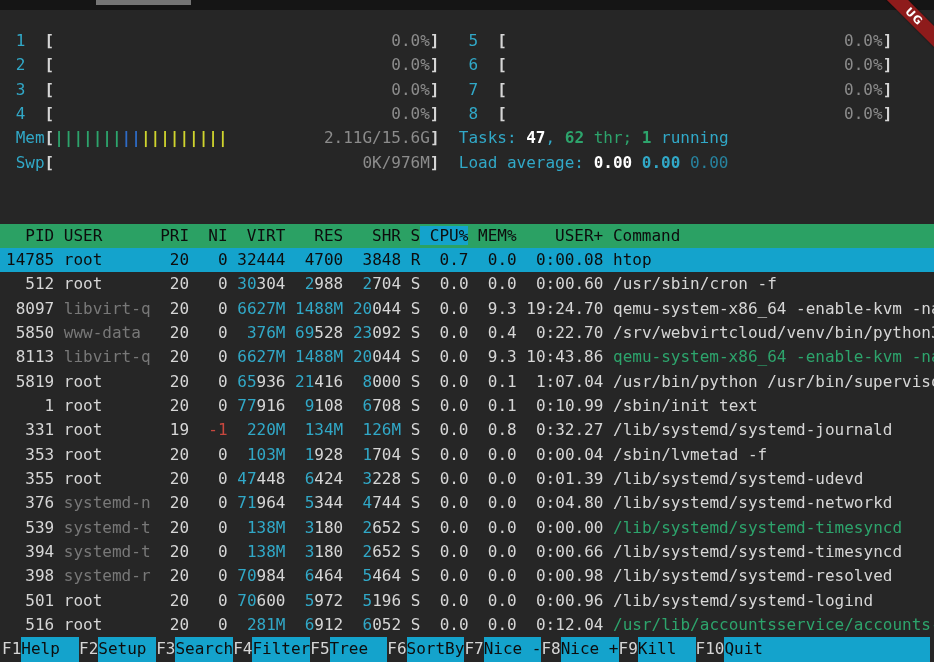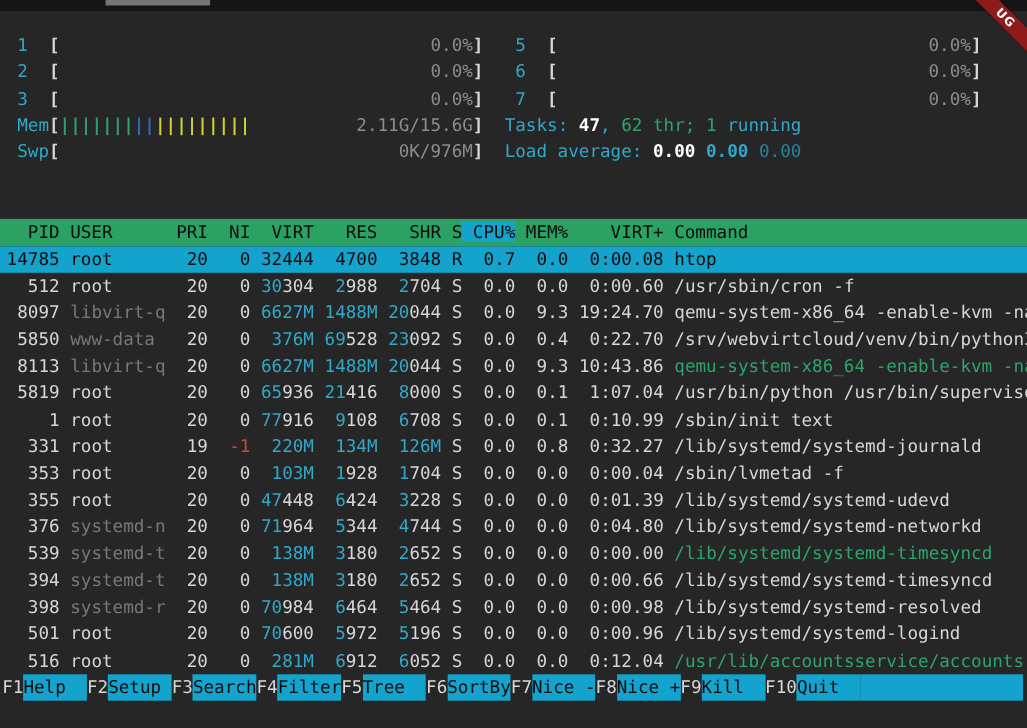--- a/index.html
+++ b/index.html
@@ -18,21 +18,21 @@
   .table-header{background:var(--header-bg);}
   .row-selected{background:var(--selection-bg);}
   .c-cyan{color:var(--cyan);}
   .c-cyan-b{color:var(--cyan);font-weight:bold;}
   .c-cyan-dim{color:var(--cyan-dim);}
   .c-white{color:var(--white);}
   .c-white-b{color:var(--bright-white);font-weight:bold;}
   .c-gray{color:var(--gray);}
   .c-dim{color:var(--dim-gray);}
   .c-green{color:var(--green);text-align:center;}
-  .c-green-b{color:var(--green);font-weight:normal;}
+  .c-green-b{color:var(--green);font-weight:bold;}
   .c-red{color:var(--red);}
   .c-black{color:var(--black-text);}
   .c-bracket{color:var(--white);font-weight:bold;}
   .c-green-bar{color:var(--green);font-weight:bold;}
   .c-blue-bar{color:var(--blue-bar);font-weight:bold;}
   .c-yellow-bar{color:var(--yellow-bar);font-weight:bold;}
   .c-hdr{color:var(--black-text);text-align:center;}
   .c-hdr-sort{color:var(--black-text);background:var(--selection-bg);}
   .fkey-bar{display:flex;height:24.33px;white-space:pre;padding-left:2px;align-items:stretch;}
   .fkey{display:flex;}
@@ -44,25 +44,26 @@
 <body>
 
 <div class="screen">
   <div class="topbar">
     <div class="tab-strip"></div>
   </div>
   <div class="terminal" id="terminal">
       <div class="line"><span><span class="c-cyan"> 1  </span><span class="c-bracket">[</span><span class="c-gray">                                   0.0%</span><span class="c-bracket">]</span></span><span>  </span><span><span class="c-cyan"> 5  </span><span class="c-bracket">[</span><span class="c-gray">                                   0.0%</span><span class="c-bracket">]</span></span></div>
       <div class="line"><span><span class="c-cyan"> 2  </span><span class="c-bracket">[</span><span class="c-gray">                                   0.0%</span><span class="c-bracket">]</span></span><span>  </span><span><span class="c-cyan"> 6  </span><span class="c-bracket">[</span><span class="c-gray">                                   0.0%</span><span class="c-bracket">]</span></span></div>
       <div class="line"><span><span class="c-cyan"> 3  </span><span class="c-bracket">[</span><span class="c-gray">                                   0.0%</span><span class="c-bracket">]</span></span><span>  </span><span><span class="c-cyan"> 7  </span><span class="c-bracket">[</span><span class="c-gray">                                   0.0%</span><span class="c-bracket">]</span></span></div>
+      <div class="line"><span><span class="c-cyan"> 4  </span><span class="c-bracket">[</span><span class="c-gray">                                   0.0%</span><span class="c-bracket">]</span></span><span>  </span><span><span class="c-cyan"> 8  </span><span class="c-bracket">[</span><span class="c-gray">                                   0.0%</span><span class="c-bracket">]</span></span></div>
       <div class="line"><span><span class="c-cyan"> Mem</span><span class="c-bracket">[</span><span class="c-green-bar">|||||||</span><span class="c-blue-bar">||</span><span class="c-yellow-bar">|||||||||</span><span class="c-gray">          2.11G/15.6G</span><span class="c-bracket">]</span></span><span>  </span><span><span class="c-cyan">Tasks: </span><span class="c-white-b">47</span><span class="c-cyan">, </span><span class="c-green-b">62</span><span class="c-green"> thr; </span><span class="c-green-b">1</span><span class="c-cyan"> running</span></span></div>
       <div class="line"><span><span class="c-cyan"> Swp</span><span class="c-bracket">[</span><span class="c-gray">                                0K/976M</span><span class="c-bracket">]</span></span><span>  </span><span><span class="c-cyan">Load average: </span><span class="c-white-b">0.00</span><span class="c-cyan"> </span><span class="c-cyan-b">0.00</span><span class="c-cyan"> </span><span class="c-cyan-dim">0.00</span></span></div>
       <div class="line"><span>                                               </span></div>
       <div class="line"></div>
-      <div class="line table-header"><span class="c-hdr">  PID USER      PRI  NI  VIRT   RES   SHR S</span><span class="c-hdr-sort"> CPU%</span><span class="c-hdr"> MEM%    VIRT+ Command</span></div>
+      <div class="line table-header"><span class="c-hdr">  PID USER      PRI  NI  VIRT   RES   SHR S</span><span class="c-hdr-sort"> CPU%</span><span class="c-hdr"> MEM%    USER+ Command</span></div>
       <div class="line row-selected"><span class="c-black">14785</span><span> </span><span class="c-black">root     </span><span> </span><span class="c-black"> 20</span><span> </span><span class="c-black">  0</span><span> </span><span class="c-black">32444</span><span> </span><span class="c-black"> 4700</span><span> </span><span class="c-black"> 3848</span><span> </span><span class="c-black">R</span><span> </span><span class="c-black"> 0.7</span><span> </span><span class="c-black"> 0.0</span><span> </span><span class="c-black"> 0:00.08</span><span> </span><span class="c-black">htop</span></div>
       <div class="line"><span class="c-white">  512</span><span> </span><span class="c-white">root     </span><span> </span><span class="c-white"> 20</span><span> </span><span class="c-white">  0</span><span> </span><span></span><span class="c-cyan">30</span><span class="c-white">304</span><span> </span><span> </span><span class="c-cyan">2</span><span class="c-white">988</span><span> </span><span> </span><span class="c-cyan">2</span><span class="c-white">704</span><span> </span><span class="c-white">S</span><span> </span><span class="c-white"> 0.0</span><span> </span><span class="c-white"> 0.0</span><span> </span><span class="c-white"> 0:00.60</span><span> </span><span class="c-white">/usr/sbin/cron -f</span></div>
       <div class="line"><span class="c-white"> 8097</span><span> </span><span class="c-dim">libvirt-q</span><span> </span><span class="c-white"> 20</span><span> </span><span class="c-white">  0</span><span> </span><span class="c-cyan">6627M</span><span> </span><span class="c-cyan">1488M</span><span> </span><span></span><span class="c-cyan">20</span><span class="c-white">044</span><span> </span><span class="c-white">S</span><span> </span><span class="c-white"> 0.0</span><span> </span><span class="c-white"> 9.3</span><span> </span><span class="c-white">19:24.70</span><span> </span><span class="c-white">qemu-system-x86_64 -enable-kvm -na</span></div>
       <div class="line"><span class="c-white"> 5850</span><span> </span><span class="c-dim">www-data </span><span> </span><span class="c-white"> 20</span><span> </span><span class="c-white">  0</span><span> </span><span class="c-cyan"> 376M</span><span> </span><span></span><span class="c-cyan">69</span><span class="c-white">528</span><span> </span><span></span><span class="c-cyan">23</span><span class="c-white">092</span><span> </span><span class="c-white">S</span><span> </span><span class="c-white"> 0.0</span><span> </span><span class="c-white"> 0.4</span><span> </span><span class="c-white"> 0:22.70</span><span> </span><span class="c-white">/srv/webvirtcloud/venv/bin/python3</span></div>
       <div class="line"><span class="c-white"> 8113</span><span> </span><span class="c-dim">libvirt-q</span><span> </span><span class="c-white"> 20</span><span> </span><span class="c-white">  0</span><span> </span><span class="c-cyan">6627M</span><span> </span><span class="c-cyan">1488M</span><span> </span><span></span><span class="c-cyan">20</span><span class="c-white">044</span><span> </span><span class="c-white">S</span><span> </span><span class="c-white"> 0.0</span><span> </span><span class="c-white"> 9.3</span><span> </span><span class="c-white">10:43.86</span><span> </span><span class="c-green">qemu-system-x86_64 -enable-kvm -na</span></div>
       <div class="line"><span class="c-white"> 5819</span><span> </span><span class="c-white">root     </span><span> </span><span class="c-white"> 20</span><span> </span><span class="c-white">  0</span><span> </span><span></span><span class="c-cyan">65</span><span class="c-white">936</span><span> </span><span></span><span class="c-cyan">21</span><span class="c-white">416</span><span> </span><span> </span><span class="c-cyan">8</span><span class="c-white">000</span><span> </span><span class="c-white">S</span><span> </span><span class="c-white"> 0.0</span><span> </span><span class="c-white"> 0.1</span><span> </span><span class="c-white"> 1:07.04</span><span> </span><span class="c-white">/usr/bin/python /usr/bin/superviso</span></div>
       <div class="line"><span class="c-white">    1</span><span> </span><span class="c-white">root     </span><span> </span><span class="c-white"> 20</span><span> </span><span class="c-white">  0</span><span> </span><span></span><span class="c-cyan">77</span><span class="c-white">916</span><span> </span><span> </span><span class="c-cyan">9</span><span class="c-white">108</span><span> </span><span> </span><span class="c-cyan">6</span><span class="c-white">708</span><span> </span><span class="c-white">S</span><span> </span><span class="c-white"> 0.0</span><span> </span><span class="c-white"> 0.1</span><span> </span><span class="c-white"> 0:10.99</span><span> </span><span class="c-white">/sbin/init text</span></div>
       <div class="line"><span class="c-white">  331</span><span> </span><span class="c-white">root     </span><span> </span><span class="c-white"> 19</span><span> </span><span class="c-red"> -1</span><span> </span><span class="c-cyan"> 220M</span><span> </span><span class="c-cyan"> 134M</span><span> </span><span class="c-cyan"> 126M</span><span> </span><span class="c-white">S</span><span> </span><span class="c-white"> 0.0</span><span> </span><span class="c-white"> 0.8</span><span> </span><span class="c-white"> 0:32.27</span><span> </span><span class="c-white">/lib/systemd/systemd-journald</span></div>
       <div class="line"><span class="c-white">  353</span><span> </span><span class="c-white">root     </span><span> </span><span class="c-white"> 20</span><span> </span><span class="c-white">  0</span><span> </span><span class="c-cyan"> 103M</span><span> </span><span> </span><span class="c-cyan">1</span><span class="c-white">928</span><span> </span><span> </span><span class="c-cyan">1</span><span class="c-white">704</span><span> </span><span class="c-white">S</span><span> </span><span class="c-white"> 0.0</span><span> </span><span class="c-white"> 0.0</span><span> </span><span class="c-white"> 0:00.04</span><span> </span><span class="c-white">/sbin/lvmetad -f</span></div>
       <div class="line"><span class="c-white">  355</span><span> </span><span class="c-white">root     </span><span> </span><span class="c-white"> 20</span><span> </span><span class="c-white">  0</span><span> </span><span></span><span class="c-cyan">47</span><span class="c-white">448</span><span> </span><span> </span><span class="c-cyan">6</span><span class="c-white">424</span><span> </span><span> </span><span class="c-cyan">3</span><span class="c-white">228</span><span> </span><span class="c-white">S</span><span> </span><span class="c-white"> 0.0</span><span> </span><span class="c-white"> 0.0</span><span> </span><span class="c-white"> 0:01.39</span><span> </span><span class="c-white">/lib/systemd/systemd-udevd</span></div>

